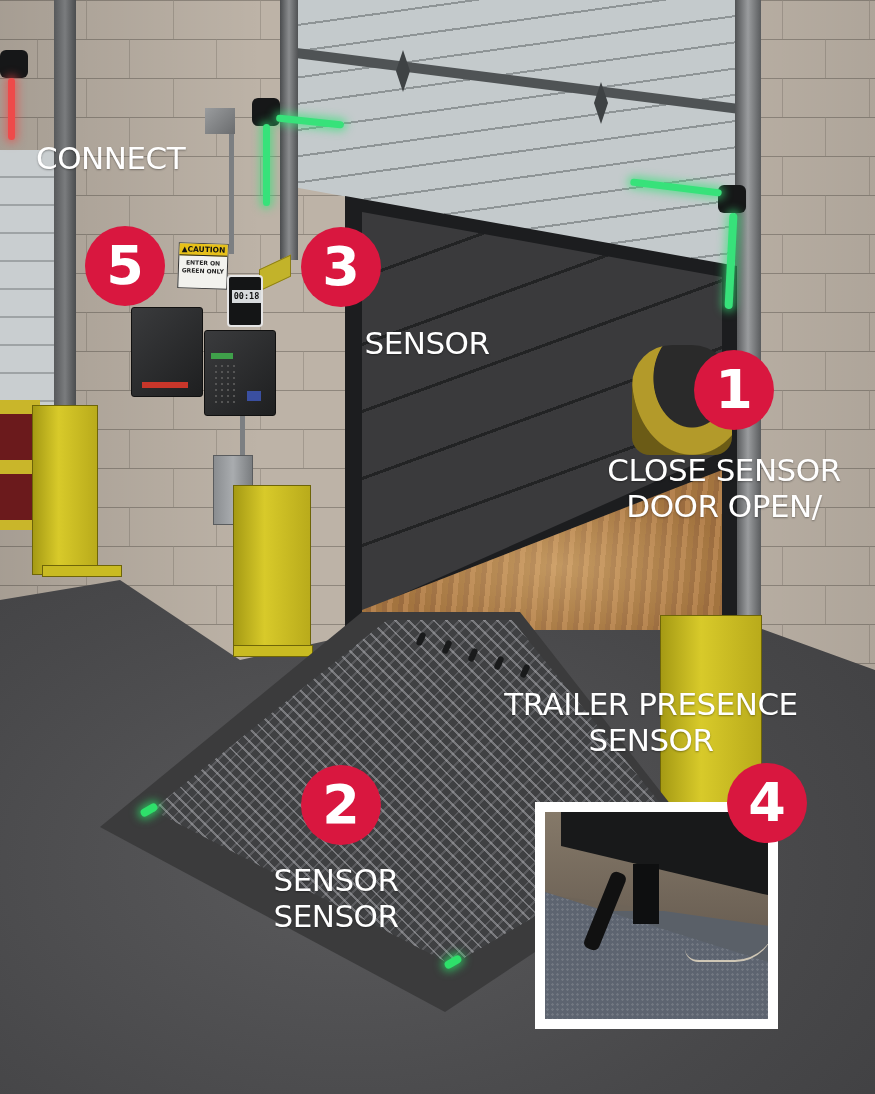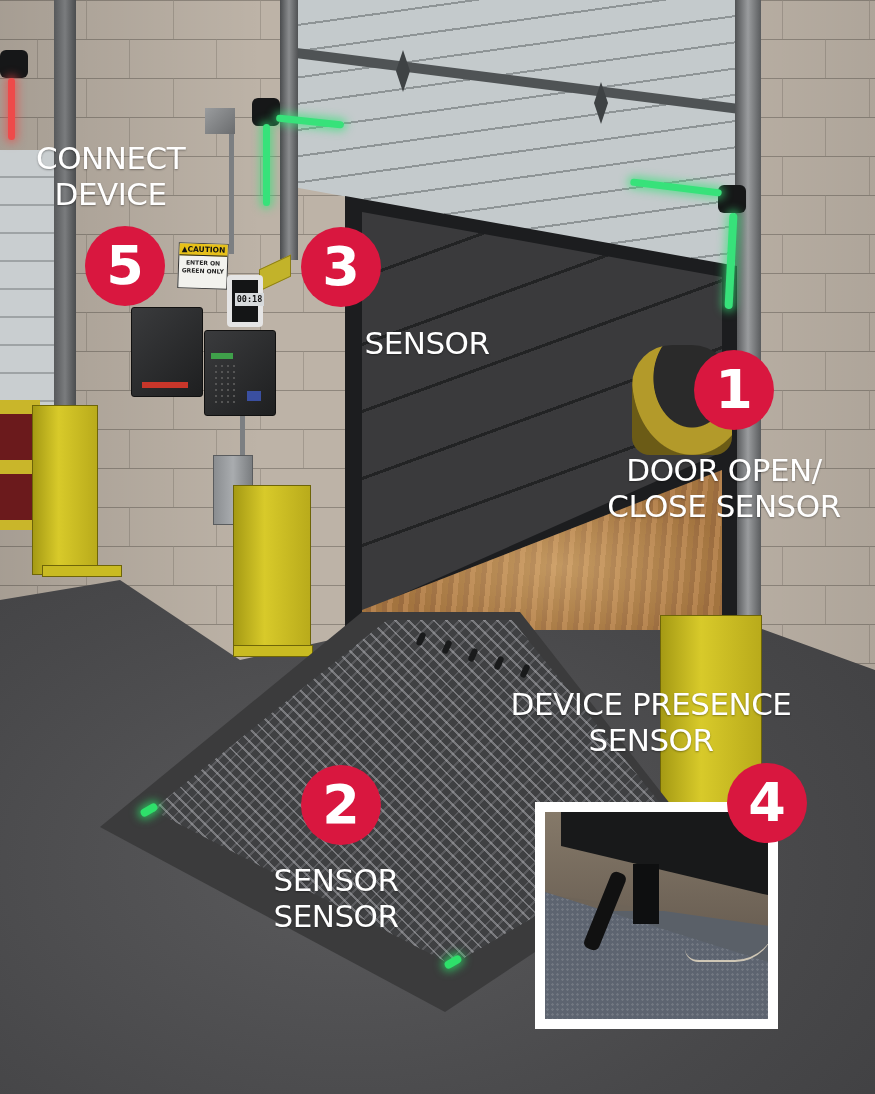--- a/index.html
+++ b/index.html
@@ -93,21 +93,21 @@
 
   
   .caution { position: absolute; left: 178px; top: 243px; width: 50px; height: 46px; background: #f2f2ee;
     border: 1px solid #333; transform: rotate(2deg); }
   .caution .hdr { display: block; height: 12px; background: #e6c019; color: #111;
     font-size: 7.5px; font-weight: bold; line-height: 12px; text-align: center; border-bottom: 1px solid #222; }
   .caution .body { display: block; font-size: 6px; font-weight: bold; line-height: 8px; text-align: center; color: #222; padding-top: 3px; }
 
   
   .timer { position: absolute; left: 227px; top: 275px; width: 36px; height: 52px; background: #141516;
-    border-radius: 4px; border: 5px solid #e5e5e5; padding-left: 25px; }
+    border-radius: 4px; border: 2px solid #e5e5e5; padding-left: 25px; }
   .timer .display { position: absolute; left: 3px; top: 13px; width: 29px; height: 13px; background: #d7dadc;
     color: #111; font-family: "DejaVu Sans Mono", monospace; font-size: 8.5px; font-weight: bold; line-height: 13px; text-align: center; }
   .timer-arm { position: absolute; left: 259px; top: 262px; width: 32px; height: 22px; background: #c2b32a;
     transform: skewY(-25deg); border: 1px solid #8a7d16; }
 
   
   .bollard { position: absolute; background: linear-gradient(90deg, #a59a14, #d8ca2a 40%, #b9ab1b 100%);
     border: 1px solid #6e6508; }
   .bollard-base { position: absolute; background: #c9bb22; border: 1px solid #6e6508; }
 
@@ -245,37 +245,36 @@
       <div class="inset-seal"></div>
       <div class="inset-floor"></div>
       <div class="inset-bracket"></div>
       <div class="inset-arm"></div>
       <div class="inset-cable"></div>
     </div>
   </div>
 
   <div class="callout" style="left:36px;top:140px;">
     <div>CONNECT</div>
-    <div>DEVICE</div>
   </div>
   <div class="badge" style="left:85px;top:226px;">5</div>
 
   <div class="badge" style="left:301px;top:227px;">3</div>
   <div class="callout" style="left:278px;top:325px;width:298px;">
     <div>SENSOR</div>
   </div>
 
   <div class="badge" style="left:694px;top:350px;">1</div>
   <div class="callout" style="left:583px;top:452px;width:282px;">
+    <div>CLOSE SENSOR</div>
     <div>DOOR OPEN/</div>
-    <div>CLOSE SENSOR</div>
   </div>
 
   <div class="callout" style="left:470px;top:686px;width:362px;">
-    <div>DEVICE PRESENCE</div>
+    <div>TRAILER PRESENCE</div>
     <div>SENSOR</div>
   </div>
   <div class="badge" style="left:727px;top:763px;">4</div>
 
   <div class="badge" style="left:301px;top:765px;">2</div>
   <div class="callout" style="left:250px;top:862px;width:172px;">
     <div>SENSOR</div>
     <div>SENSOR</div>
   </div>
 

